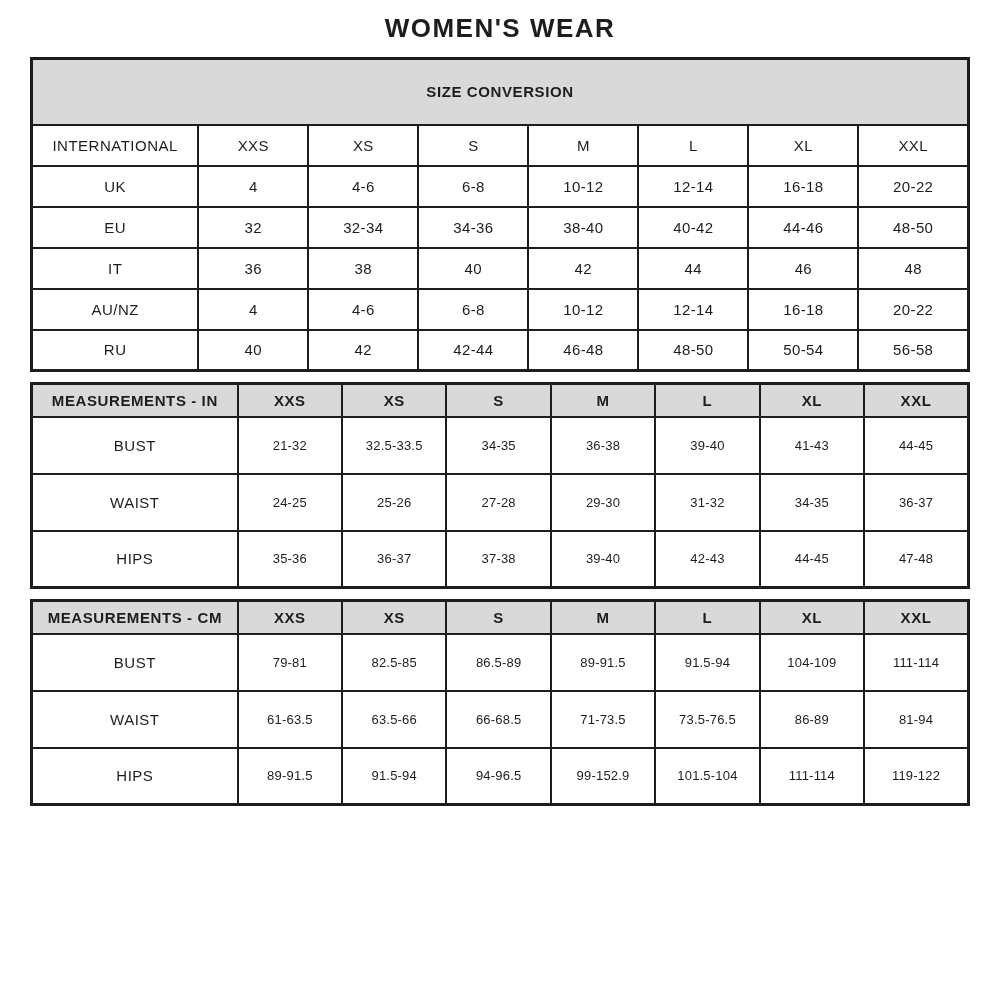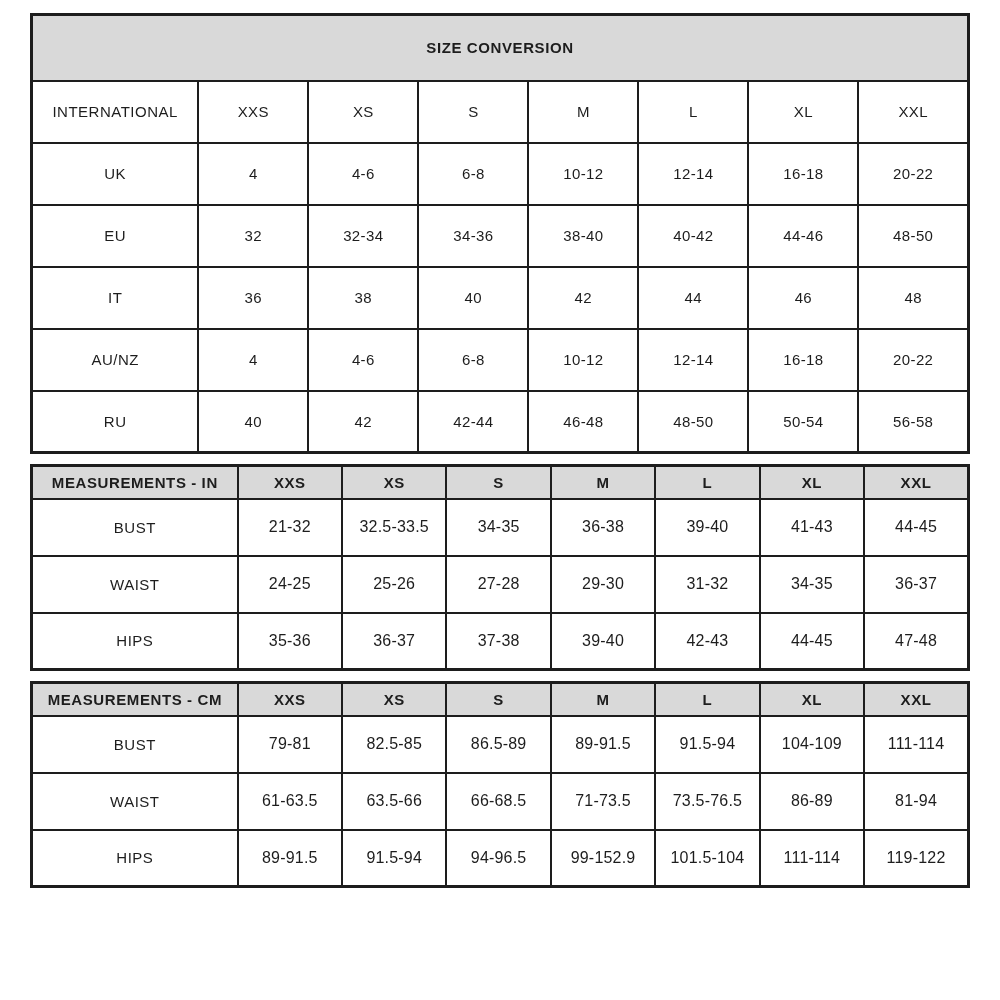--- a/index.html
+++ b/index.html
@@ -33,36 +33,37 @@
   }
   
   .band th {
     background: #d9d9d9;
     font-weight: 700;
     font-size: 15px;
     letter-spacing: 0.6px;
   }
   
   .t1 .band th { height: 66px; }
-  .t1 td { height: 62px; font-size: 15px; letter-spacing: 0.4px; }
+  .t1 td { height: 41px; font-size: 15px; letter-spacing: 0.4px; }
   .t1 col.label-col { width: 17.8%; }
   .t1 col.size-col  { width: 11.743%; }
   
   .t2 .band th, .t3 .band th { height: 33px; }
   .t2 td, .t3 td { height: 57px; }
   .t2 col.label-col, .t3 col.label-col { width: 22%; }
   .t2 col.size-col,  .t3 col.size-col  { width: 11.143%; }
   td.row-label { font-size: 15px; letter-spacing: 0.5px; }
-  td.meas-val  { font-size: 16px; letter-spacing: 0.2px; }
+  td.meas-val  { font-size: 13px; letter-spacing: 0.2px; }
 </style>
 </head>
 <body>
 
 <div class="wrap">
 
+  <h1 class="page-title">WOMEN'S WEAR</h1>
 
   <table class="t1">
     <colgroup>
       <col class="label-col">
         <col class="size-col">
         <col class="size-col">
         <col class="size-col">
       <col class="size-col">
         <col class="size-col">
         <col class="size-col">

